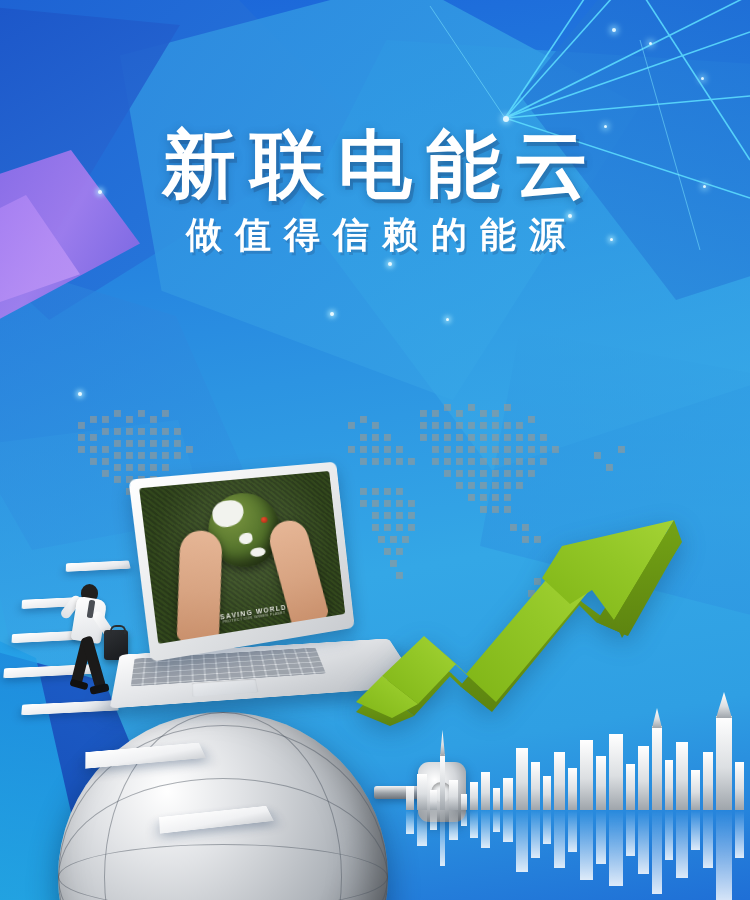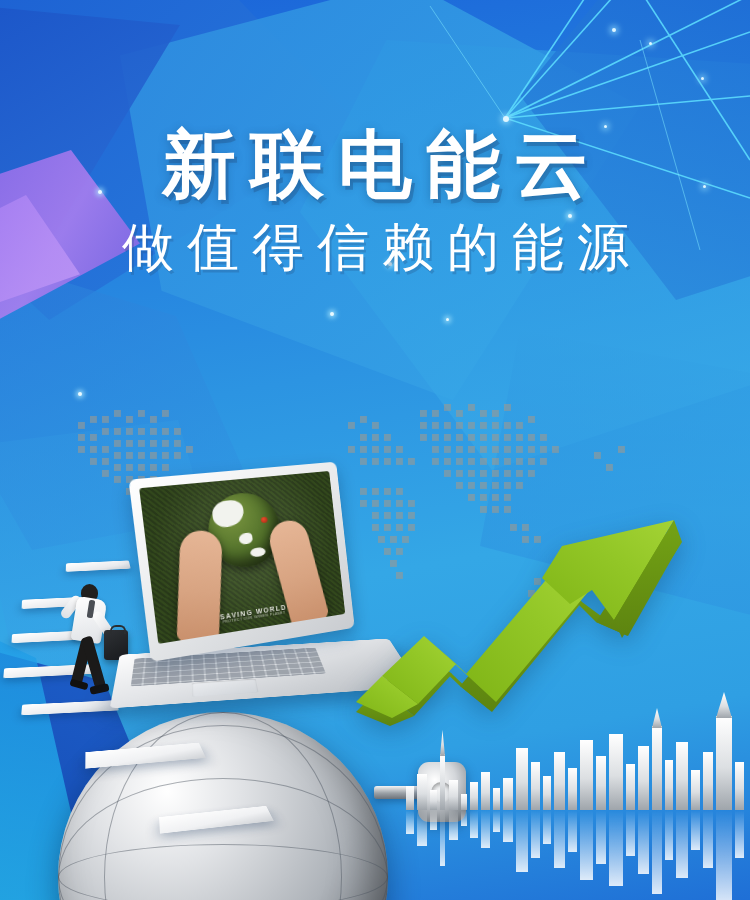--- a/index.html
+++ b/index.html
@@ -60,21 +60,21 @@
   .worldmap{position:absolute;top:392px;left:60px;width:660px;height:330px;opacity:.62;}
 
   
   .titlewrap{position:absolute;top:128px;left:0;width:750px;text-align:center;}
   .main-title{
     font-size:74px;font-weight:bold;color:#ffffff;letter-spacing:14px;
     line-height:1.0;margin:0 0 6px 14px;
     text-shadow:3px 4px 0 rgba(30,70,120,.32), 0 2px 10px rgba(10,45,90,.30);
   }
   .sub-title{
-    font-size:52px;font-weight:normal;color:#ffffff;letter-spacing:13px;
+    font-size:36px;font-weight:bold;color:#ffffff;letter-spacing:13px;
     line-height:1.5;margin:0 0 0 14px;
     text-shadow:2px 3px 0 rgba(35,80,130,.28);
   }
 
   
   .laptop{position:absolute;left:118px;top:470px;width:300px;height:270px;}
   .lid{position:absolute;left:22px;top:0;width:215px;height:175px;
        background:linear-gradient(150deg,#ffffff 0%,#e6e8ea 50%,#c9ccd0 100%);
        border-radius:7px;
        transform:perspective(620px) rotateY(16deg) rotateZ(-7deg);

